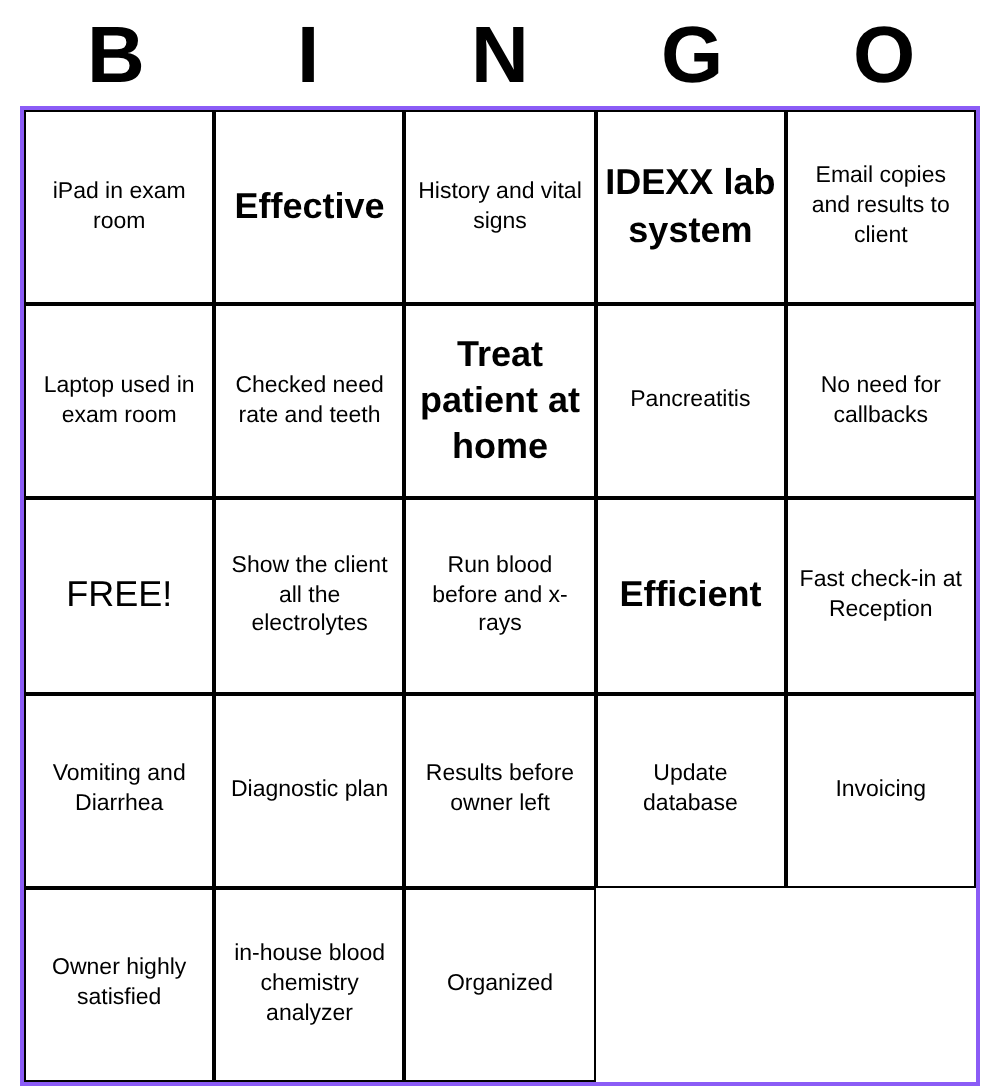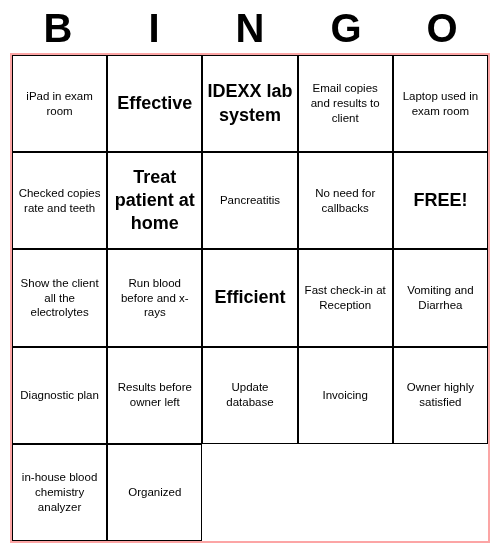--- a/index.html
+++ b/index.html
@@ -25,61 +25,62 @@
       width: 88px;
       text-align: center;
       color: #000;
     }
     .bingo-grid {
       display: grid;
       grid-template-columns: repeat(5, 1fr);
       grid-template-rows: repeat(5, 1fr);
       width: 480px;
       height: 490px;
-      border: 2px solid #fca5a5;
+      border: 2px solid #8b5cf6;
     }
     .bingo-cell {
       border: 1px solid #000;
       display: flex;
       align-items: center;
       justify-content: center;
       text-align: center;
       font-size: 11.5px;
       padding: 4px;
       line-height: 1.3;
       color: #000;
       background: #fff;
     }
     .bingo-cell.free {
       font-size: 18px;
-      font-weight: bold;
+      font-weight: normal;
     }
     .bingo-cell.large-text {
       font-size: 18px;
       font-weight: bold;
     }
   </style>
 </head>
 <body>
 
 <div class="bingo-header">
 <div class="bingo-letter">B</div>
     <div class="bingo-letter">I</div>
     <div class="bingo-letter">N</div>
     <div class="bingo-letter">G</div>
     <div class="bingo-letter">O</div>
   </div>
 
 <div class="bingo-grid">
 <div class="bingo-cell">iPad in exam room</div>
     <div class="bingo-cell large-text">Effective</div>
+    <div class="bingo-cell">History and vital signs</div>
     <div class="bingo-cell large-text">IDEXX lab system</div>
     <div class="bingo-cell">Email copies and results to client</div>
     <div class="bingo-cell">Laptop used in exam room</div>
-    <div class="bingo-cell">Checked copies rate and teeth</div>
+    <div class="bingo-cell">Checked need rate and teeth</div>
     <div class="bingo-cell large-text">Treat patient at home</div>
     <div class="bingo-cell">Pancreatitis</div>
     <div class="bingo-cell">No need for callbacks</div>
     <div class="bingo-cell free">FREE!</div>
     <div class="bingo-cell">Show the client all the electrolytes</div>
     <div class="bingo-cell">Run blood before and x-rays</div>
     <div class="bingo-cell large-text">Efficient</div>
     <div class="bingo-cell">Fast check-in at Reception</div>
     <div class="bingo-cell">Vomiting and Diarrhea</div>
     <div class="bingo-cell">Diagnostic plan</div>

